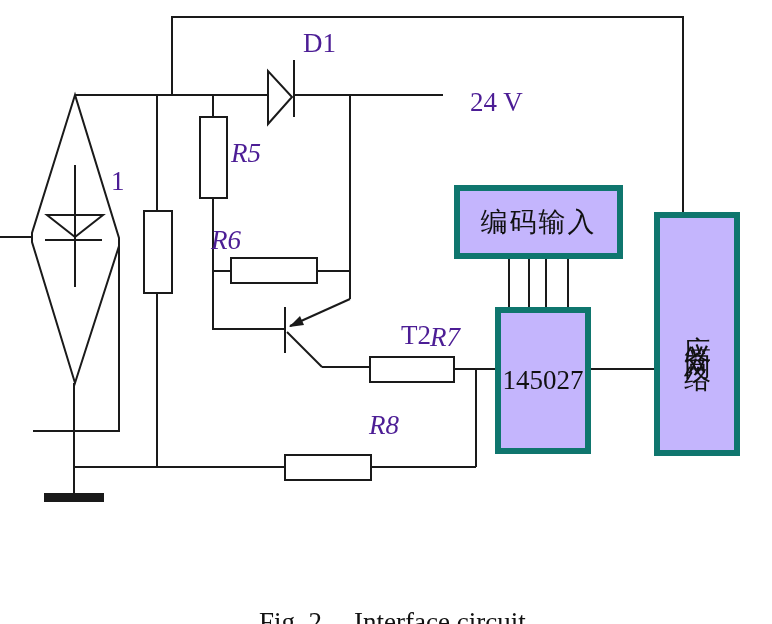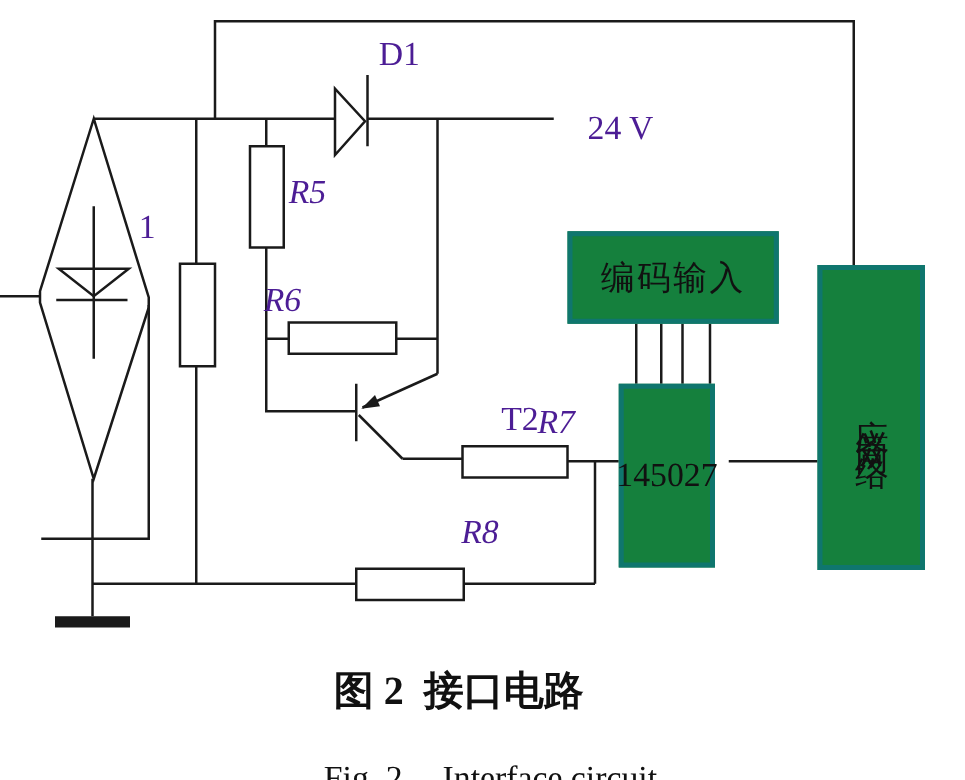--- a/index.html
+++ b/index.html
@@ -16,28 +16,28 @@
     position:absolute;
     font-size:27px;
     line-height:1;
     white-space:pre;
     color:#4c1d95;
   }
   .it{font-style:italic;}
   .block{
     position:absolute;
     box-sizing:border-box;
-    border:4px solid #0f766e;
-    background:#15803d;
+    border:6px solid #0f766e;
+    background:#c4b5fd;
     display:flex;
     align-items:center;
     justify-content:center;
   }
   .block-encoder{left:454px;top:185px;width:169px;height:74px;font-size:27px;letter-spacing:2px;}
-  .block-chip{left:495px;top:307px;width:77px;height:147px;font-size:27px;}
+  .block-chip{left:495px;top:307px;width:96px;height:147px;font-size:27px;}
   .block-network{left:654px;top:212px;width:86px;height:244px;font-size:27px;}
   .vtext{
     writing-mode:vertical-rl;
     text-orientation:upright;
     letter-spacing:10px;
     line-height:1;
   }
   .caption-zh{
     position:absolute;left:267px;top:535px;
     font-size:32px;font-weight:700;line-height:1.1;white-space:pre;
@@ -121,18 +121,17 @@
 
   <div class="lbl" style="left:303px;top:30px;">D1</div>
   <div class="lbl" style="left:452px;top:89px;margin-left:18px;">24 V</div>
   <div class="lbl" style="left:111px;top:168px;">1</div>
   <div class="lbl it" style="left:231px;top:140px;">R5</div>
   <div class="lbl it" style="left:211px;top:227px;">R6</div>
   <div class="lbl" style="left:357px;top:322px;margin-left:44px;">T2</div>
   <div class="lbl it" style="left:430px;top:324px;">R7</div>
   <div class="lbl it" style="left:369px;top:412px;">R8</div>
 
-  <div class="caption-zh">图 2  接口电路</div>
   <div class="caption-en">
     <span class="fig-prefix">Fig. 2</span><span>Interface circuit</span>
   </div>
 
 </div>
 
 </body></html>

